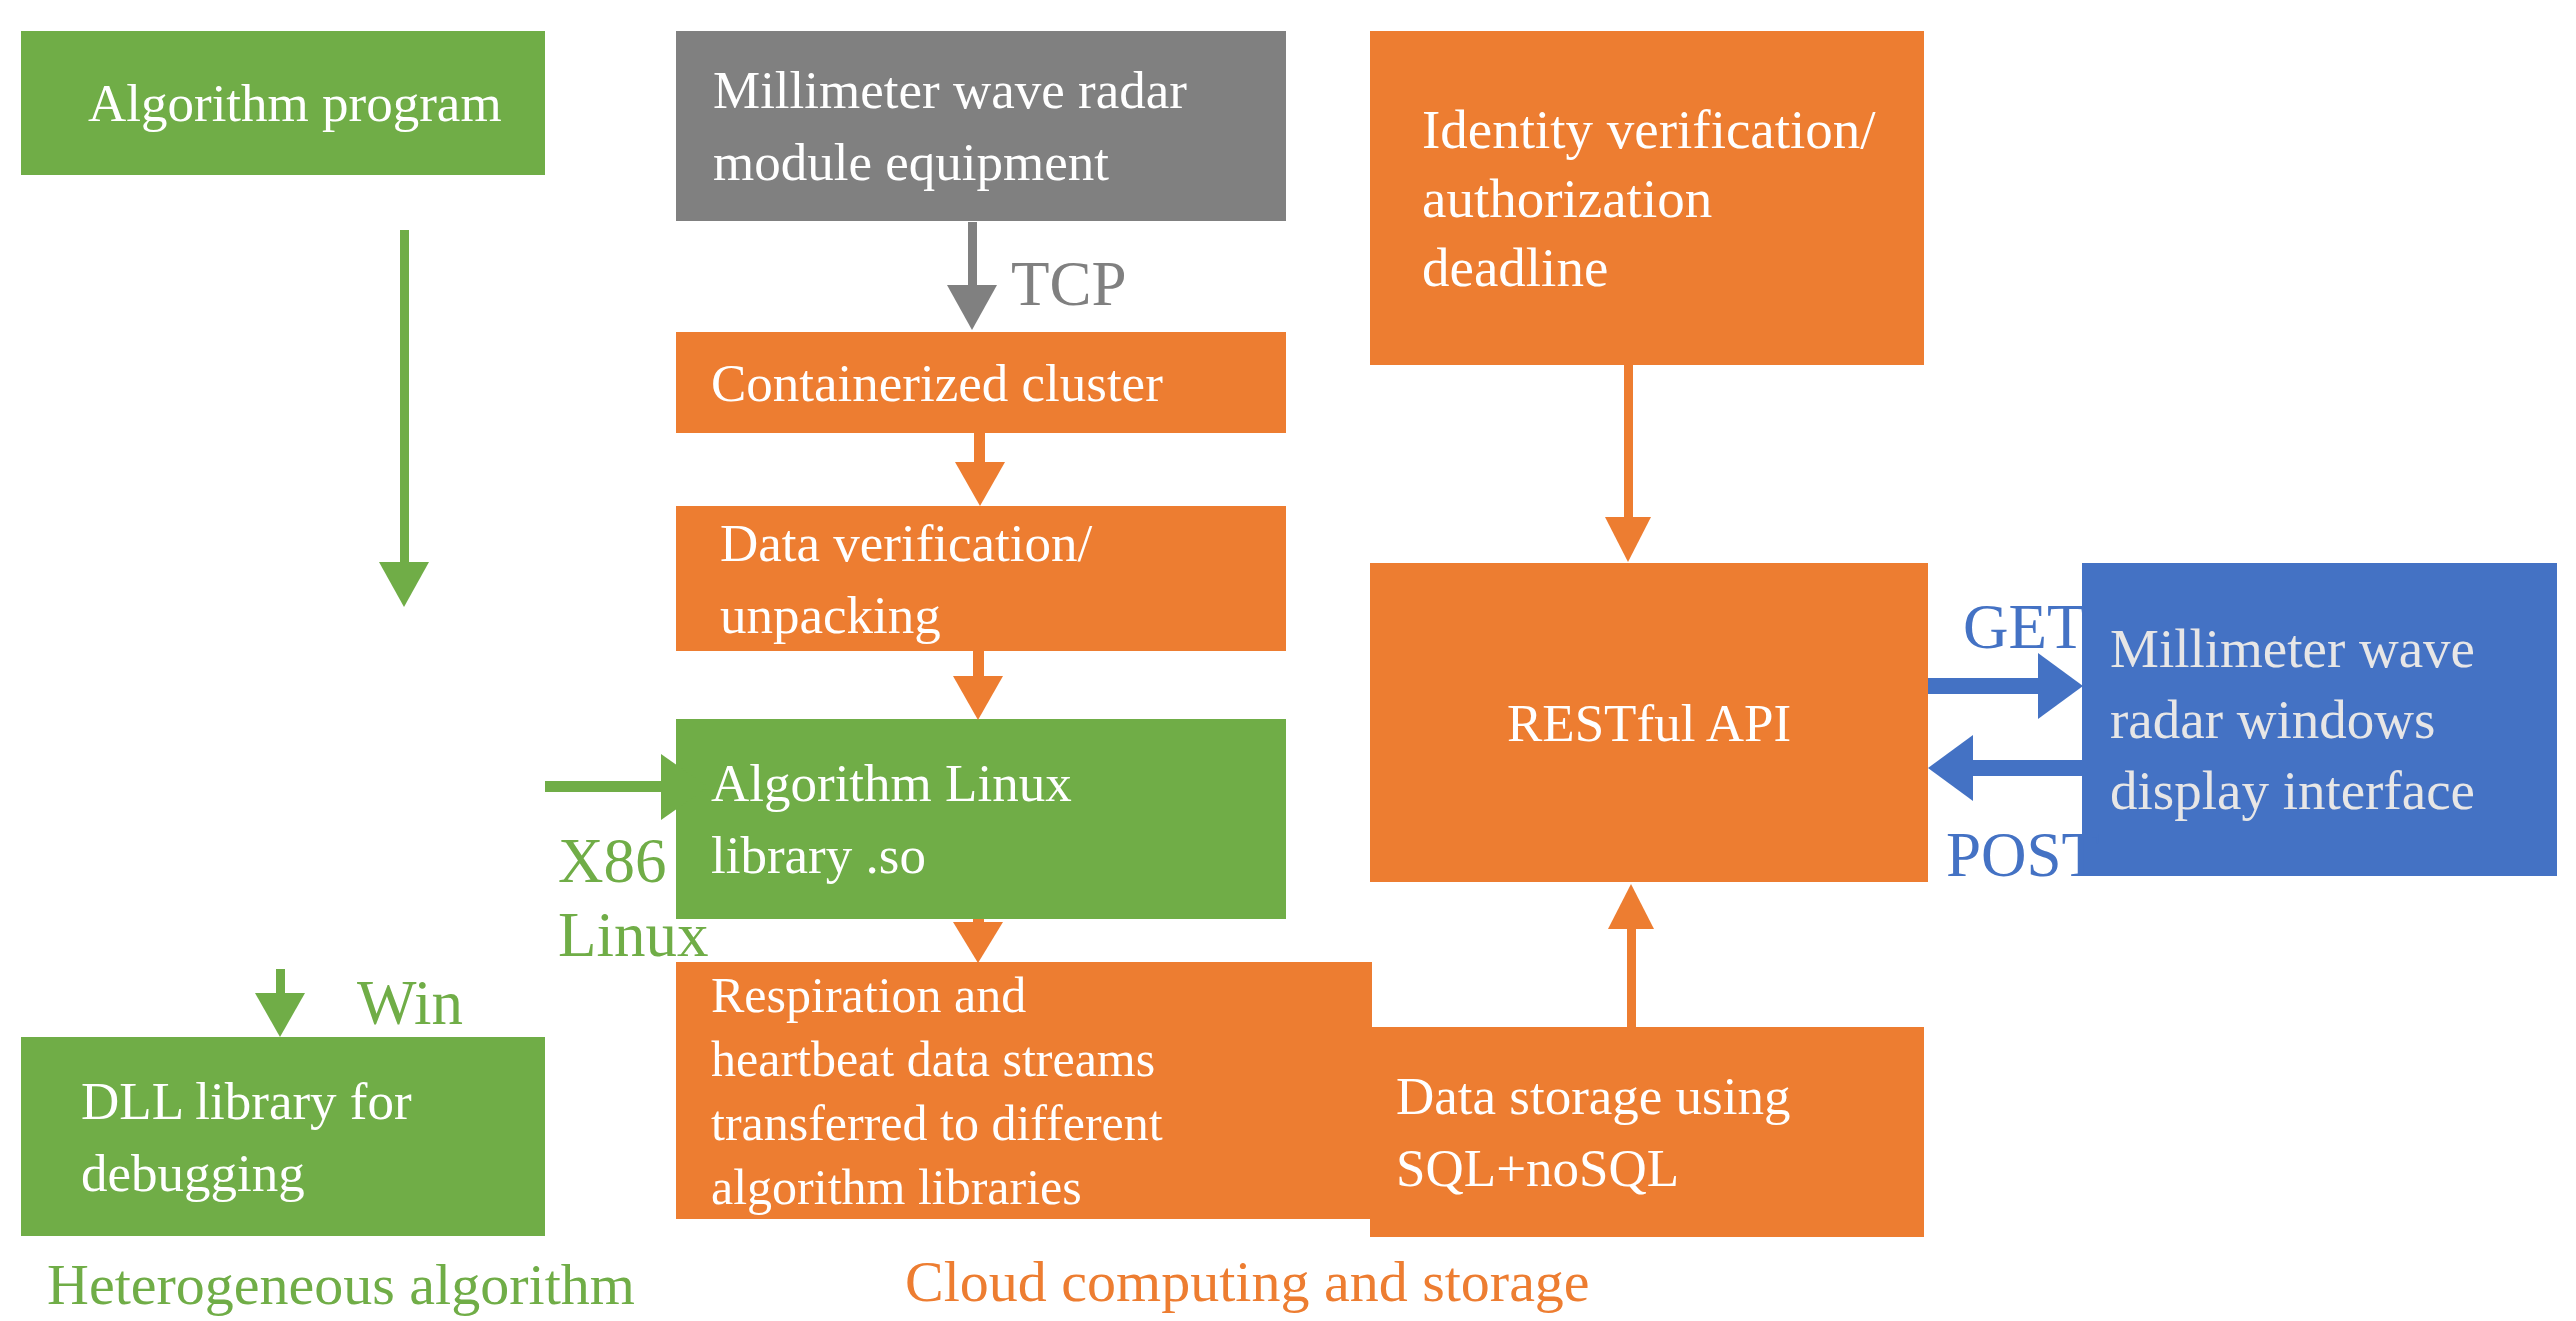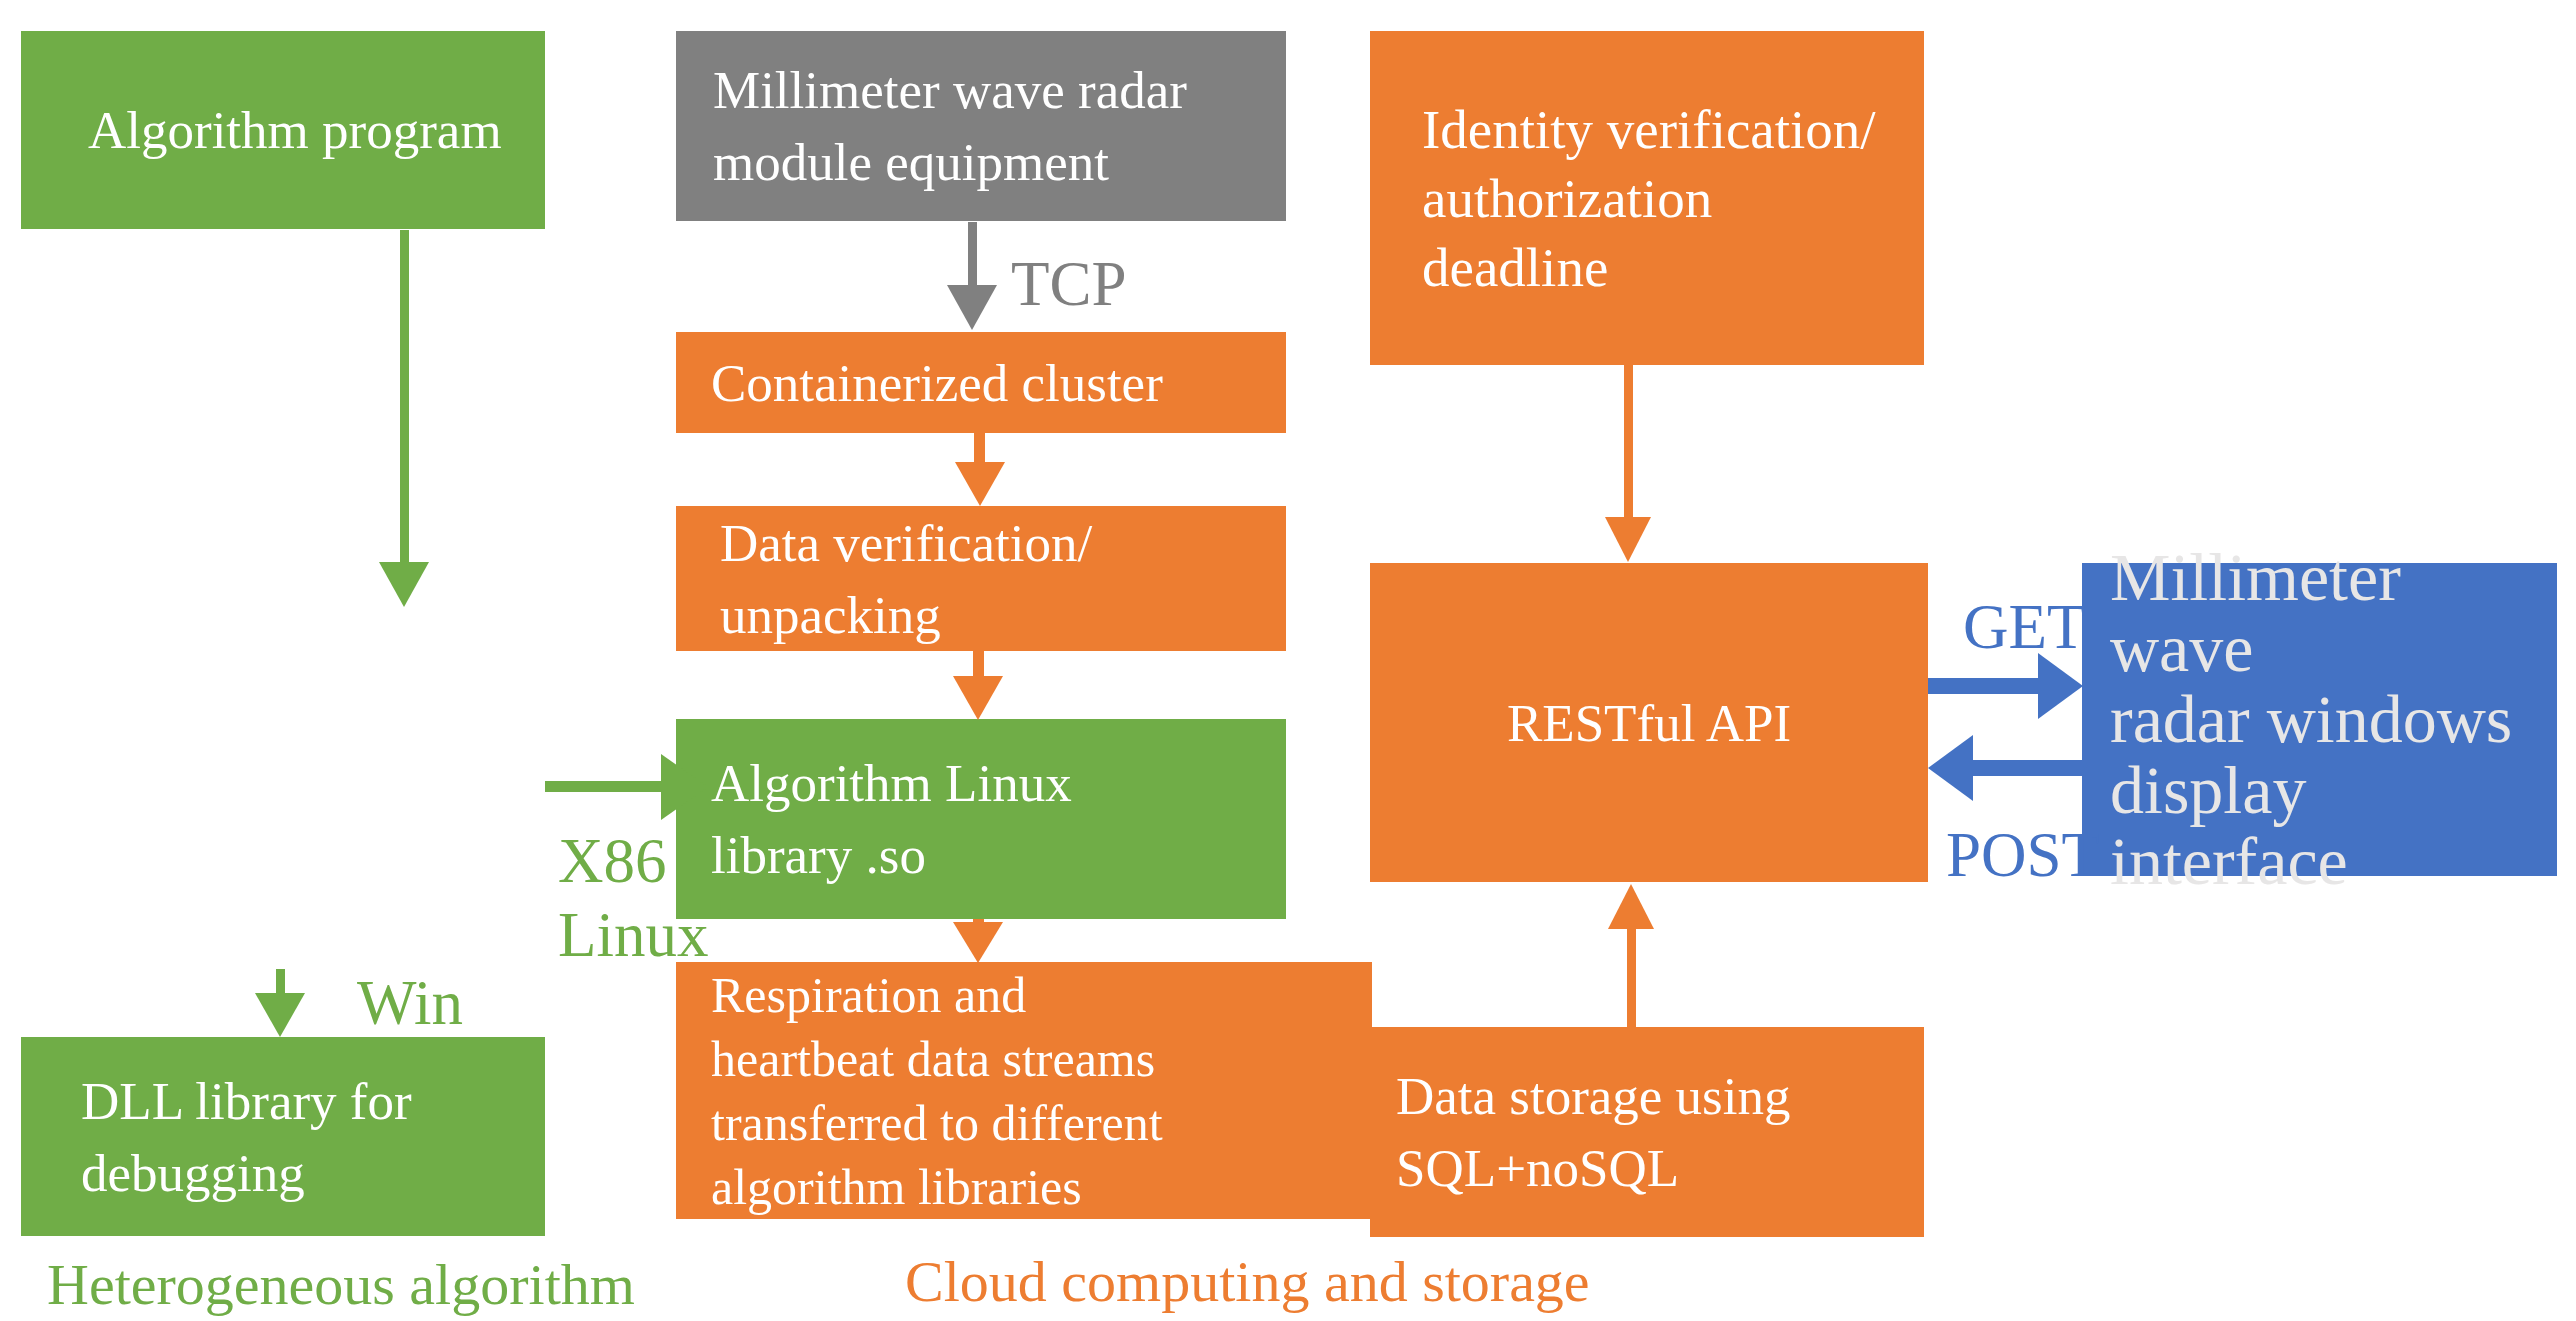--- a/index.html
+++ b/index.html
@@ -13,41 +13,41 @@
   }
   .box{position:absolute; display:flex; align-items:center; box-sizing:border-box;}
   .box span{white-space:pre-line; display:block;}
   .green{background:var(--green); color:var(--white);}
   .orange{background:var(--orange); color:var(--white);}
   .grayb{background:var(--gray); color:var(--white);}
   .blueb{background:var(--blue); color:var(--blue-text);}
   .t68{font-size:53px; line-height:72px;}
   .t64{font-size:50px; line-height:64px;}
   .t70{font-size:55px; line-height:69px;}
-  .t70b{font-size:68px; line-height:71px;}
+  .t70b{font-size:55px; line-height:71px;}
   .center{justify-content:center; text-align:center;}
   .lbl{position:absolute; white-space:pre-line; font-size:63px; line-height:74px;}
   .lbl.green-t{color:var(--green);}
   .lbl.gray-t{color:var(--gray);}
   .lbl.blue-t{color:var(--blue);}
   .caption{position:absolute; font-size:58px; line-height:67px; white-space:nowrap;}
   .caption.green-t{color:var(--green);}
   .caption.orange-t{color:var(--orange);}
   .shaft{position:absolute;}
   .head{position:absolute; width:0; height:0;}
   
   .sh-green{background:var(--green);} .sh-orange{background:var(--orange);}
   .sh-gray{background:var(--gray);} .sh-blue{background:var(--blue);}
 </style>
 </head>
 <body>
 
 <div id="stage">
 
-  <div class="box green t68" style="left:21px;top:31px;width:524px;height:198px;padding-left:67px;">
+  <div class="box green t68" style="left:21px;top:31px;width:524px;height:144px;padding-left:67px;">
     <span>Algorithm program</span>
   </div>
 
 
   <div class="box green t68" style="left:21px;top:1037px;width:524px;height:199px;padding-left:60px;">
     <span>DLL library for
 debugging</span>
   </div>
 
   <div class="box grayb t68" style="left:676px;top:31px;width:610px;height:190px;padding-left:37px;">

